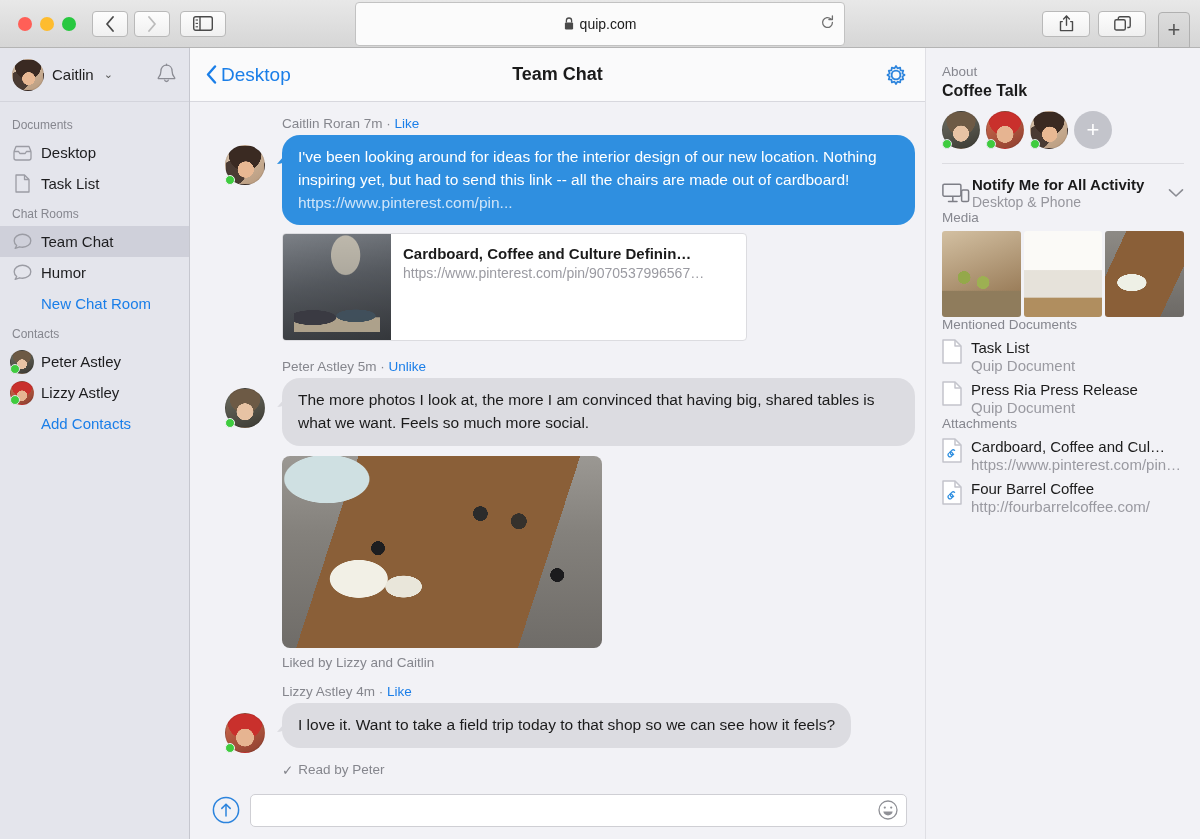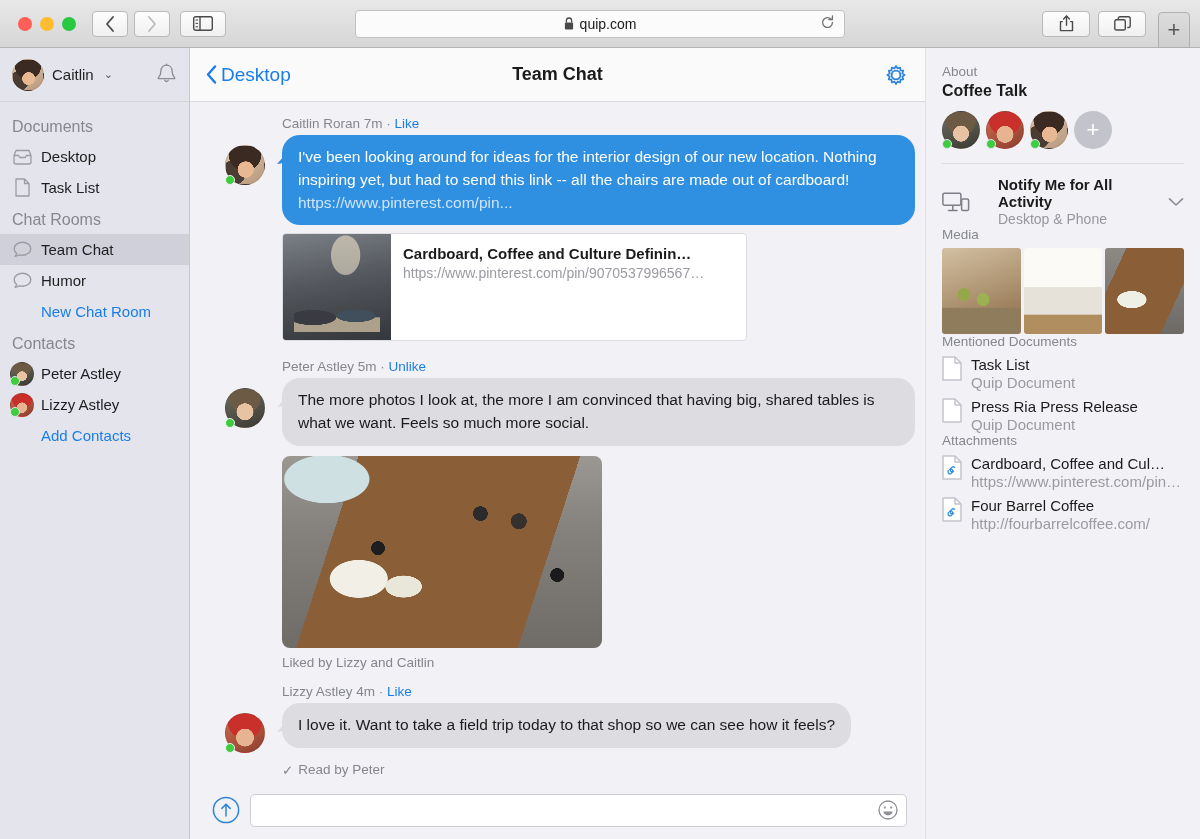--- a/index.html
+++ b/index.html
@@ -36,21 +36,21 @@
   }
   .navgroup { display: flex; gap: 6px; margin-right: 10px; }
   .navgroup .chrome-btn { width: 36px; }
   .chrome-btn.disabled { color: #bbbbbb; }
   .sidebar-toggle-btn { width: 46px; }
 
   .urlbar {
     position: absolute;
     left: 355px;
     width: 490px;
-    height: 28px;
+    height: 44px;
     background: #fbfbfb;
     border: 1px solid #c2c2c2;
     border-radius: 4px;
     display: flex; align-items: center; justify-content: center;
     gap: 6px;
     font-size: 14px;
     color: #1a1a1a;
   }
   .urlbar .reload {
     position: absolute; right: 9px; top: 50%; transform: translateY(-50%);
@@ -121,21 +121,21 @@
       radial-gradient(circle at 50% 62%, #e6b491 0 29%, transparent 30%),
       radial-gradient(circle at 50% 20%, #c9302c 0 48%, transparent 49%),
       linear-gradient(150deg,#d06b4e,#8e3f2f); }
 
   .user-name { font-size: 15px; color: #222; }
   .chev-sm { color: #555; font-size: 11px; margin-left: 2px; }
   .bell-btn { margin-left: auto; color: #8b8c94; display:flex; }
 
   .ls-scroll { flex: 1; overflow: hidden; padding-top: 8px; }
   .section-label {
-    font-size: 16px; color: #86878f;
+    font-size: 12px; color: #86878f;
     padding: 8px 12px 5px 12px;
   }
   .ls-item {
     display: flex; align-items: center; gap: 9px;
     padding: 5px 12px;
     height: 31px;
     font-size: 15px; color: #1d1d1f;
   }
   .ls-item.selected { background: #cfd0da; }
   .ls-item .icon { color: #9b9ca4; display: flex; flex: none; width: 20px; justify-content: center; }
@@ -280,21 +280,21 @@
   .rs-label { font-size: 13.5px; color: #86878f; margin-bottom: 3px; }
   .rs-title { font-size: 16px; font-weight: bold; color: #1b1b1b; margin-bottom: 11px; }
   .member-row { display: flex; align-items: center; gap: 6px; }
   .add-member {
     width: 38px; height: 38px; border-radius: 50%;
     background: #c3c4cb; color: #fff;
     display:flex; align-items:center; justify-content:center;
     font-size: 22px; font-weight: 300; line-height: 1;
   }
   .rs-divider { height: 1px; background: #dcdce1; margin: 14px 0 12px 0; }
-  .notify-row { display: flex; align-items: center; gap: 28px; }
+  .notify-row { display: flex; align-items: center; gap: 2px; }
   .notify-icon { color: #7d7e86; display:flex; flex:none; }
   .notify-text { flex: 1; min-width: 0; }
   .notify-title { font-size: 15px; font-weight: bold; color: #1b1b1b; }
   .notify-sub { font-size: 14px; color: #96969d; margin-top: 1px; }
   .notify-chev { color: #8b8c93; display:flex; }
 
   .rs-section { }
   .media-row { display: flex; gap: 3px; margin-top: 6px; }
   .media-thumb { width: 81px; height: 86px; border-radius: 3px; background-size: cover; }
   .m1 { background-image:

